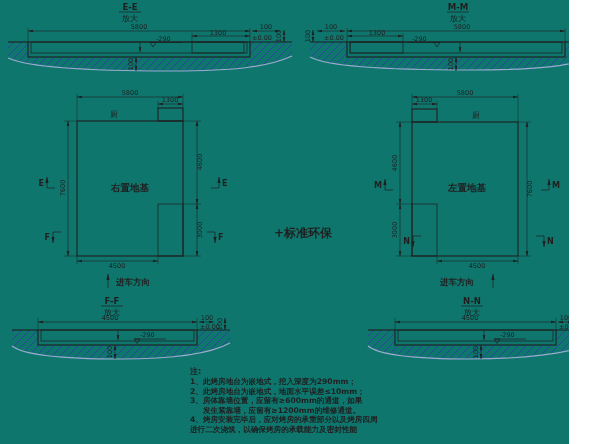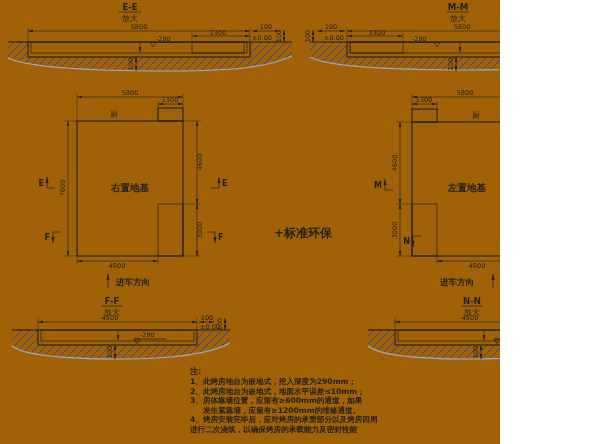--- a/index.html
+++ b/index.html
@@ -1,16 +1,16 @@
 <!DOCTYPE html>
 <html style="--line: #1f1f1f; --hatch: #2e3da0; --ground: #9aabce; --fill: #ddd7ca;"><head>
 <meta charset="utf-8">
 <style>
   html,body{margin:0;padding:0;background:#fff}
-  .wrap{position:relative;width:500px;height:444px;background:#a16207;font-family:"DejaVu Sans",sans-serif;overflow:hidden}
+  .wrap{position:relative;width:569px;height:444px;background:#0f766e;font-family:"DejaVu Sans",sans-serif;overflow:hidden}
   svg{position:absolute;left:0;top:0}
   .ln{stroke:var(--line,#1f1f1f);stroke-width:1.1;fill:none}
   .tn{stroke:var(--line,#1f1f1f);stroke-width:0.7;fill:none}
   .dim{stroke:var(--line,#1f1f1f);stroke-width:0.6;fill:none}
   .ext{stroke:var(--line,#1f1f1f);stroke-width:0.45;fill:none}
   .gc{stroke:var(--ground,#9aabce);stroke-width:1.2;fill:none}
   .hl{stroke:var(--hatch,#2e3da0);stroke-width:0.85}
   text{fill:var(--line,#1f1f1f)}
   .dt{font-size:6.5px;text-anchor:middle}
   .dts{font-size:6.5px}

